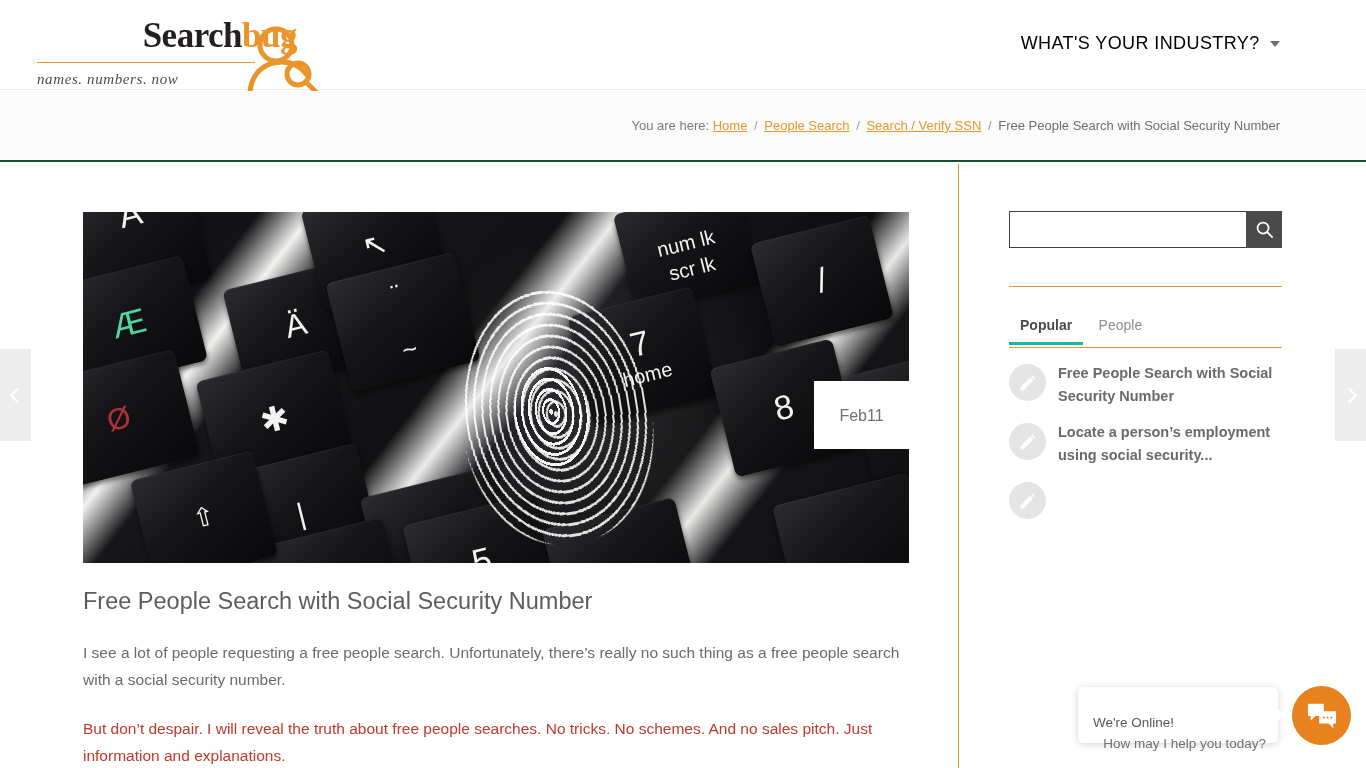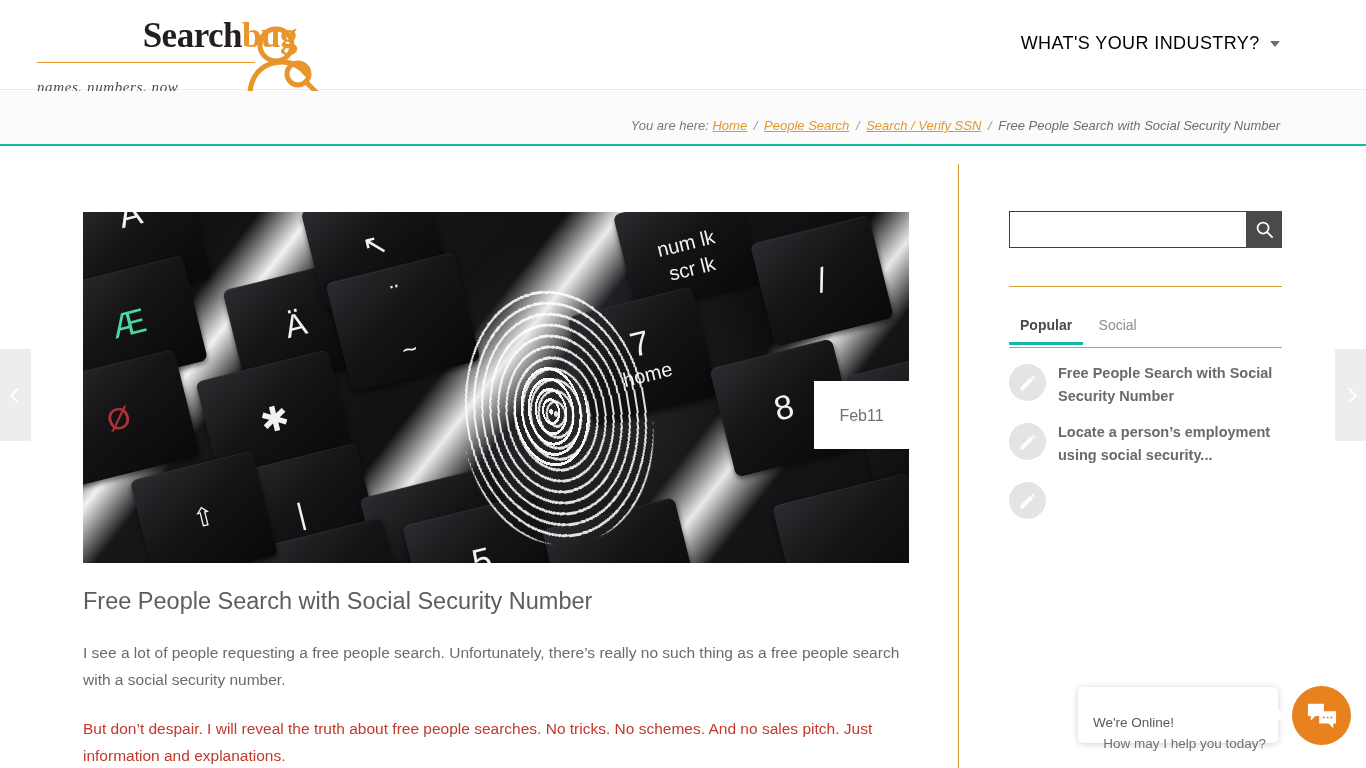--- a/index.html
+++ b/index.html
@@ -36,21 +36,21 @@
   .logo-search { color: #231f20; }
   .logo-bug { color: #e8962c; }
   #logo-tagline {
     position: absolute; left: 10px; top: 50px;
     font-family: "Liberation Serif", serif;
     font-style: italic;
     font-size: 15px;
     color: #4a4a4a;
     letter-spacing: 0.6px;
     border-top: 1.5px solid #e8962c;
-    padding-top: 16px;
+    padding-top: 8px;
     width: 218px;
   }
   #logo-mark {
     position: absolute; left: 215px; top: 14px;
     width: 80px; height: 70px;
   }
 
   #industry-nav {
     position: absolute; right: 86px; top: 33px;
     font-size: 18px;
@@ -72,24 +72,23 @@
   #header-ghost-icon {
     position: absolute; right: 46px; top: 38px;
     width: 13px; height: 13px;
     border: 1px solid #fcfcfc;
     border-radius: 2px;
   }
 
   
   #breadcrumb-bar {
     position: absolute; left: 0; top: 91px;
-    width: 1366px; height: 55px;
+    width: 1366px; height: 71px;
     background: #fbfbfb;
-    border-bottom: 2px solid #14b8a6;
-    font-style: italic;
+    border-bottom: 2px solid #14532d;
   }
   #breadcrumb {
     position: absolute; right: 86px; top: 27px;
     font-size: 13px;
     color: #7a7a7a;
     white-space: nowrap;
   }
   #breadcrumb a {
     color: #e0992f;
     text-decoration: underline;
@@ -420,21 +419,21 @@
           <circle cx="8.5" cy="8.5" r="5.8" fill="none" stroke="#ffffff" stroke-width="1.8"></circle>
           <line x1="12.8" y1="12.8" x2="18" y2="18" stroke="#ffffff" stroke-width="1.9" stroke-linecap="round"></line>
         </svg>
       </button>
     </div>
 
     <div id="sidebar-rule"></div>
 
     <div id="tab-bar">
       <span class="tab active">Popular</span>
-      <span class="tab inactive">Social</span>
+      <span class="tab inactive">People</span>
     </div>
 
     <div id="popular-list">
 
       <div class="list-item">
         <span class="pencil-badge">
           <svg width="19" height="19" viewBox="0 0 24 24">
               <path d="M3 18.2 L15.4 5.8 L19.2 9.6 L6.8 22 L3 22 Z M16.6 4.6 L18.2 3 L22 6.8 L20.4 8.4 Z" fill="#ffffff" opacity="0.92"></path>
             </svg>
         </span>

